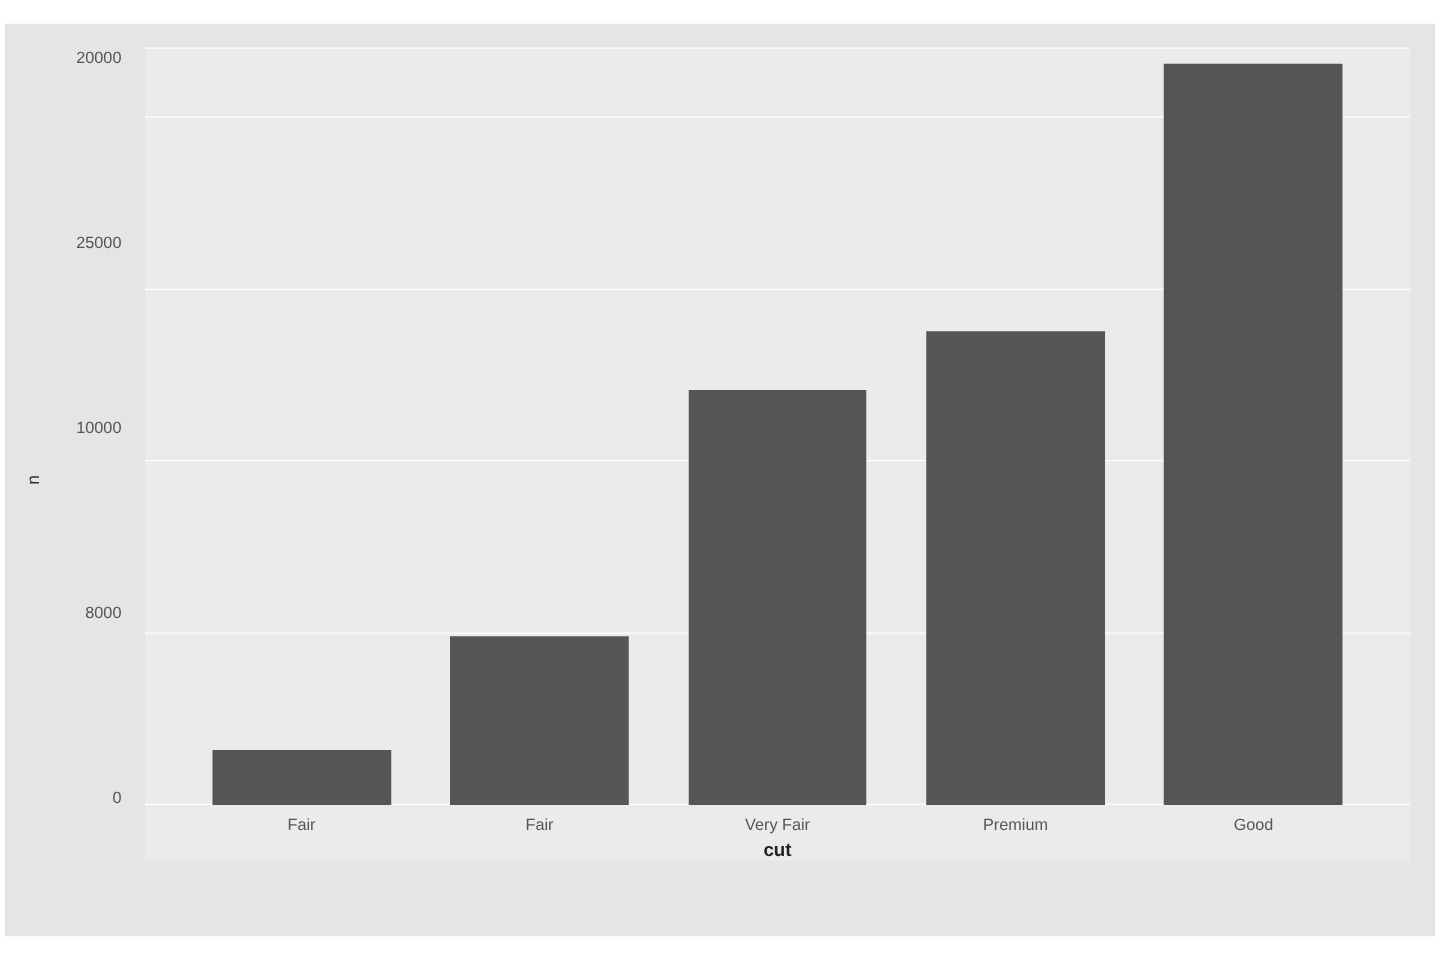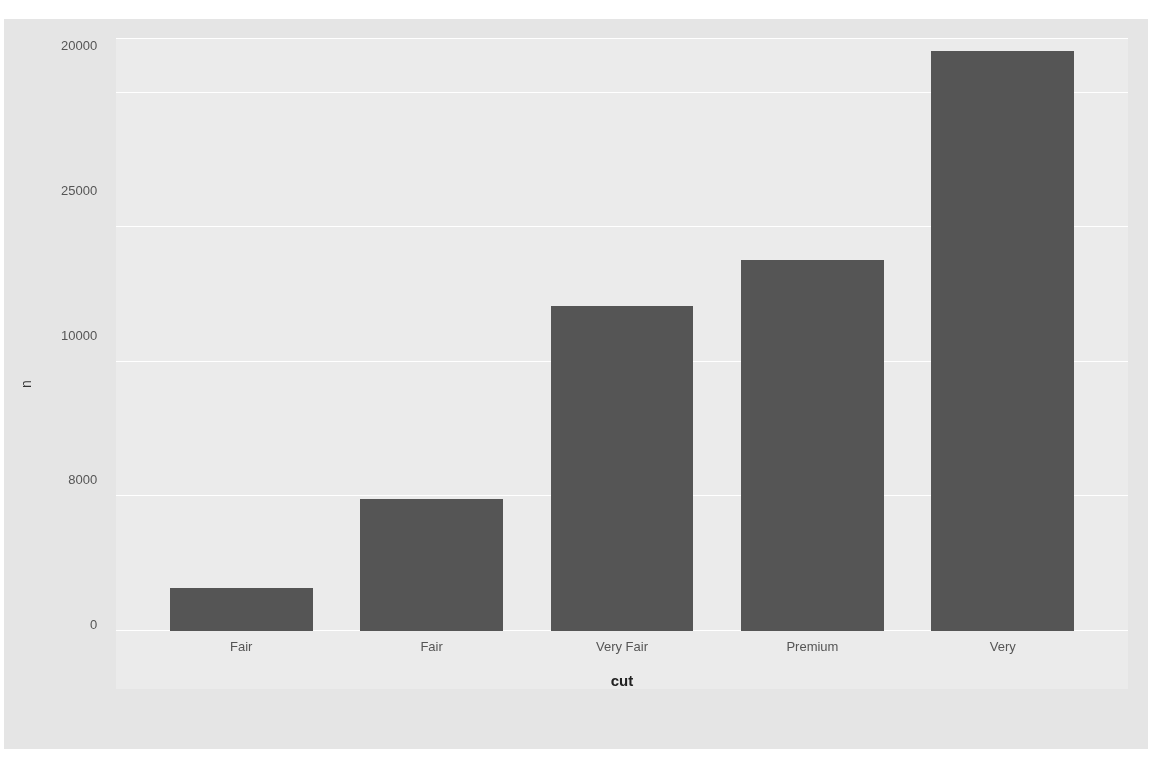--- a/index.html
+++ b/index.html
@@ -90,21 +90,21 @@
       color: #555;
       flex: 1;
       text-align: center;
     }
     
     .x-title {
       text-align: center;
       font-size: 15px;
       font-weight: bold;
       color: #222;
-      margin-top: 18px;
+      margin-top: 5px;
     }
   </style>
 </head>
 <body>
 
 <div class="chart-container">
 
   <div style="position:absolute; left:18px; top:50%; transform:translateY(-50%) rotate(-90deg); font-size:14px; color:#333; z-index:10;">n</div>
 
   <div class="plot-area">
@@ -142,18 +142,18 @@
           <div class="bar" style="height: calc(100% * 21551/22000);"></div>
         </div>
       </div>
     </div>
 
     <div class="x-axis">
       <span class="x-tick">Fair</span>
       <span class="x-tick">Fair</span>
       <span class="x-tick">Very Fair</span>
       <span class="x-tick">Premium</span>
-      <span class="x-tick">Very</span>
+      <span class="x-tick">Good</span>
     </div>
 
     <div class="x-title">cut</div>
   </div>
 </div>
 
 </body></html>

